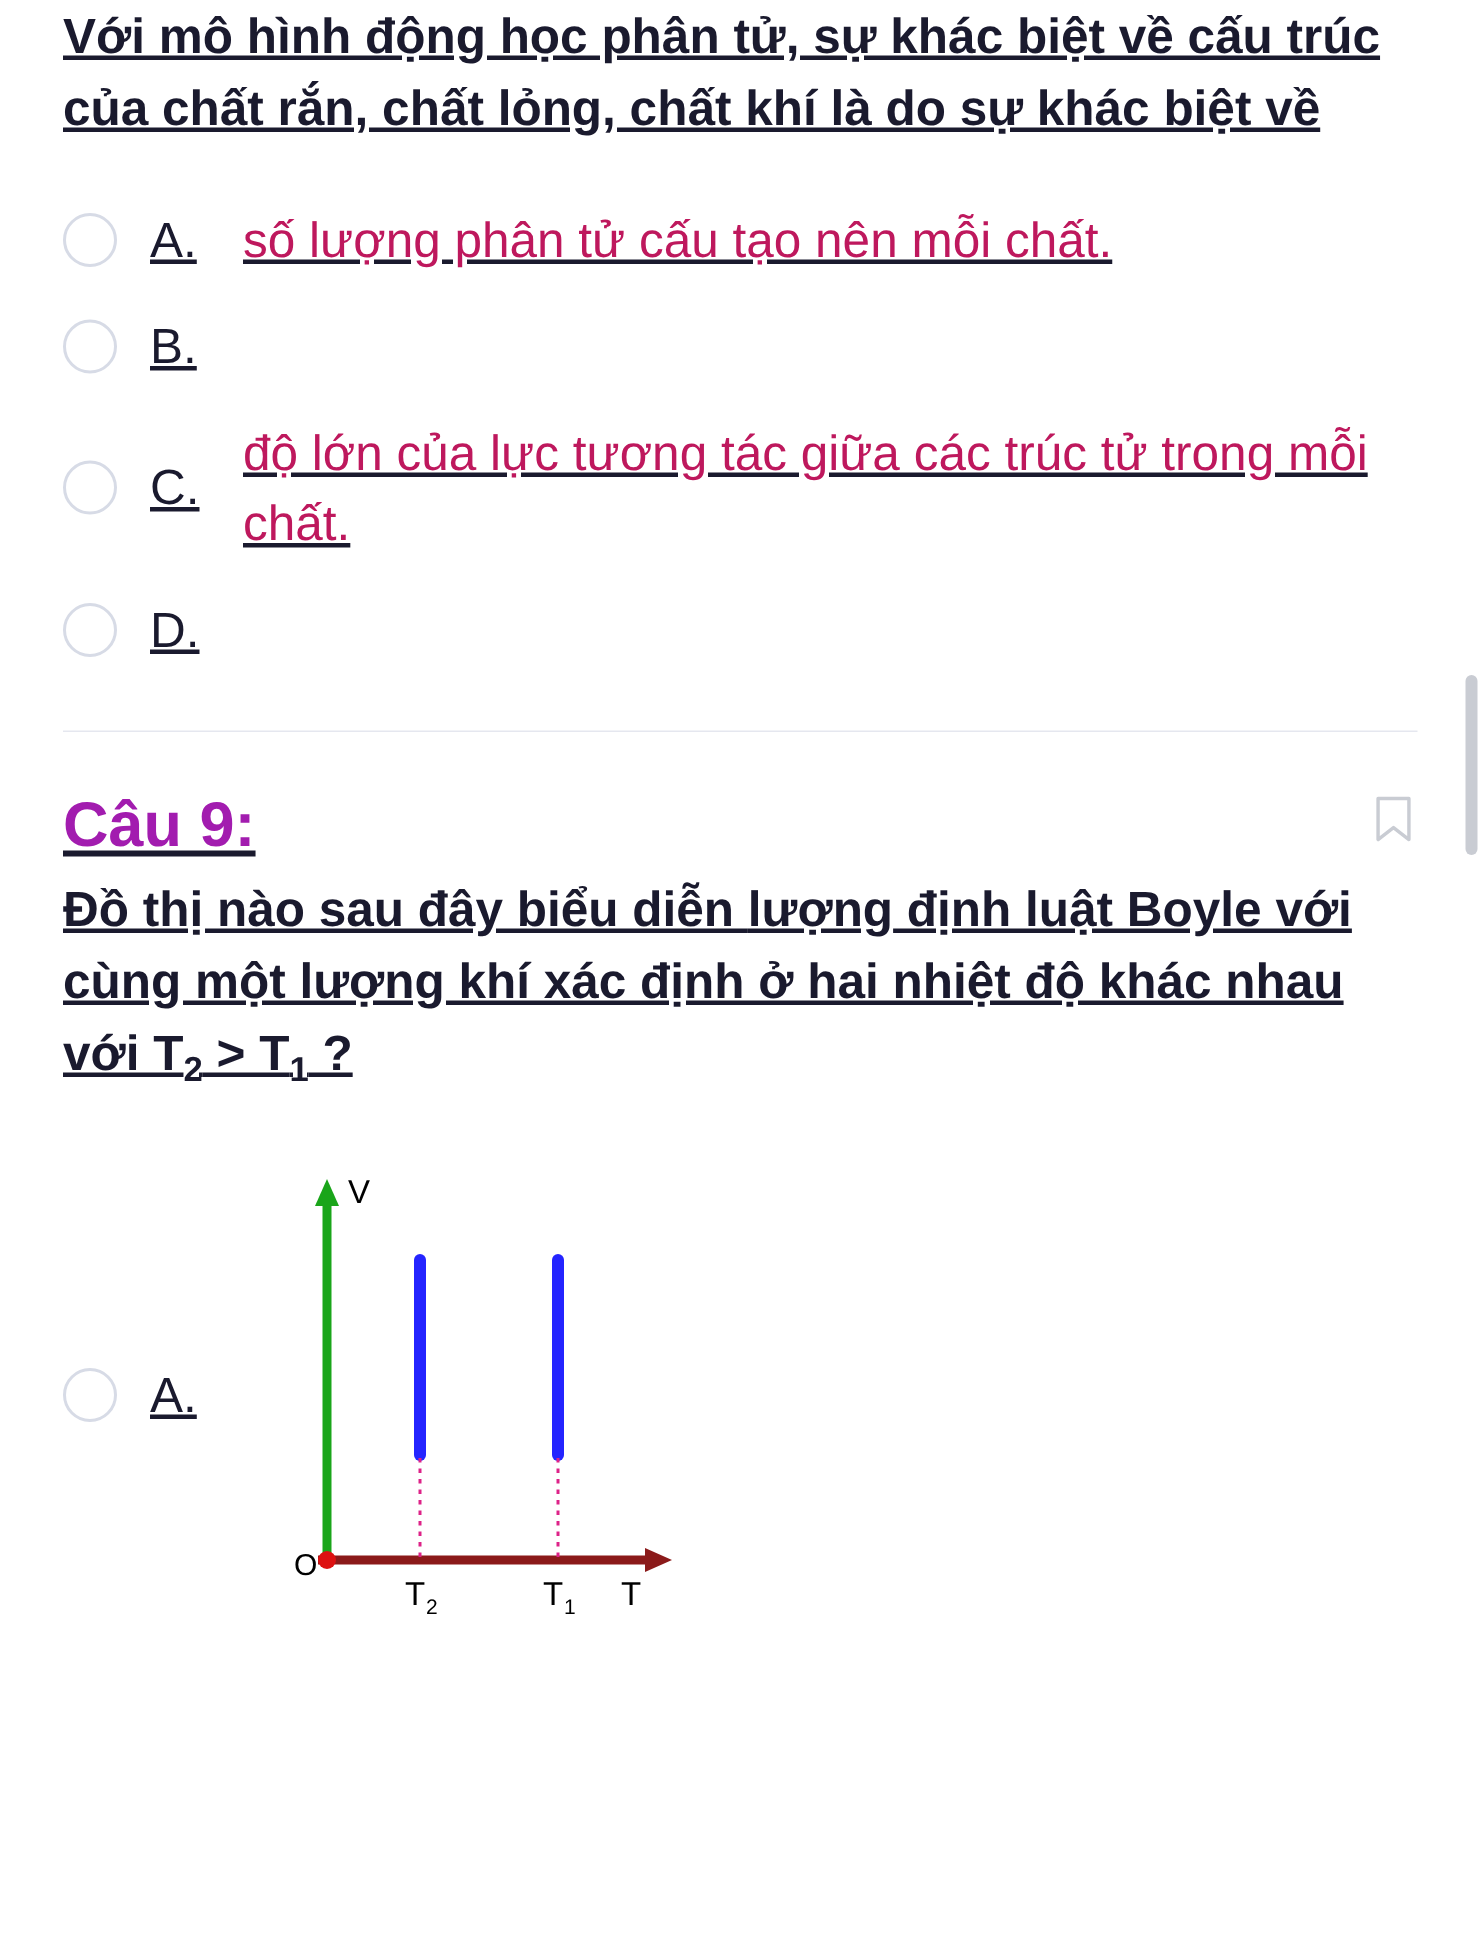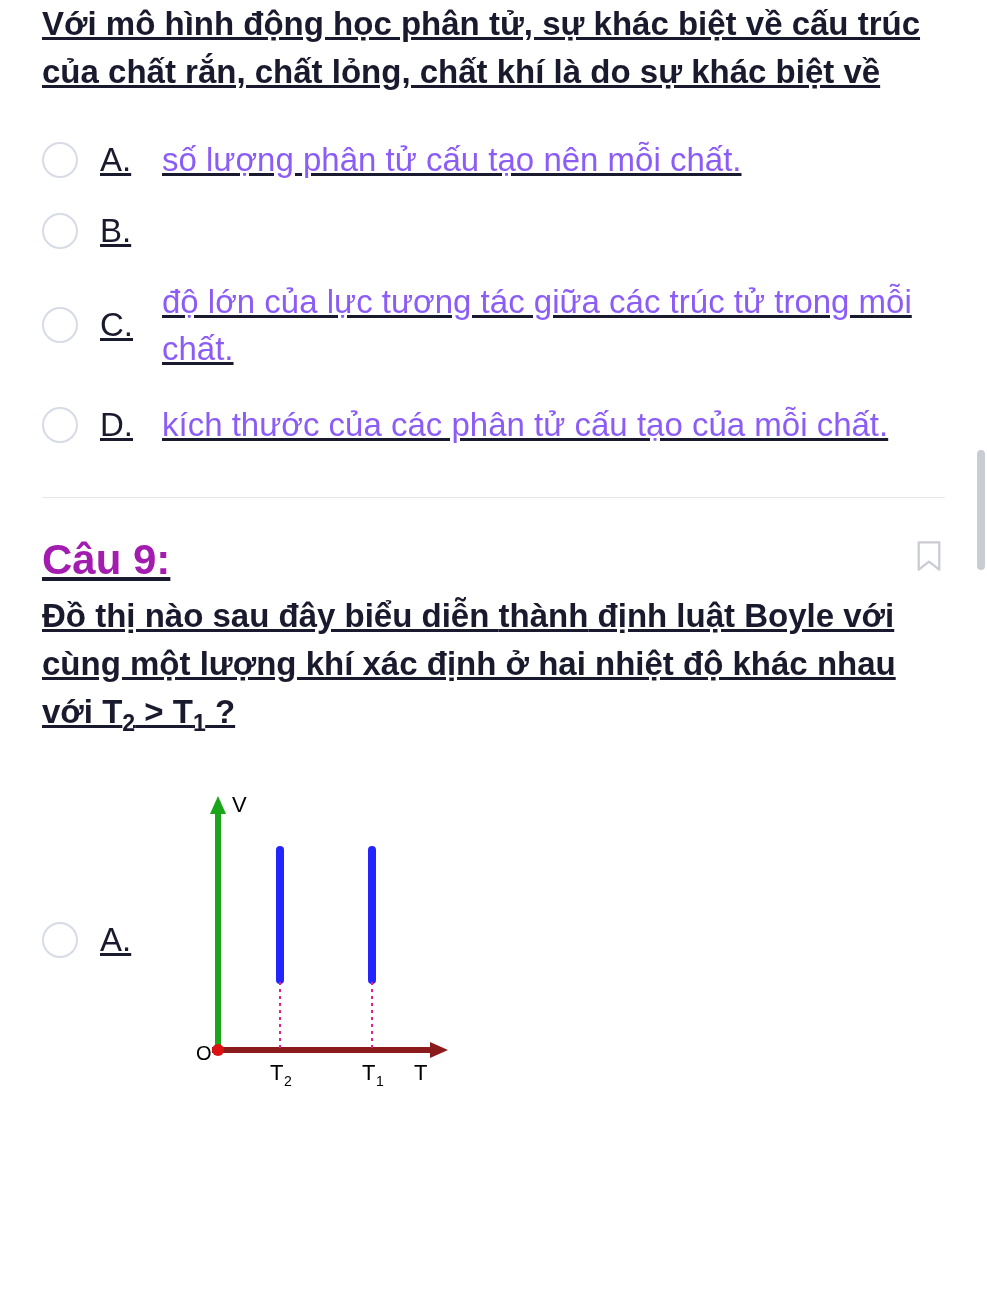--- a/index.html
+++ b/index.html
@@ -40,21 +40,21 @@
     cursor: pointer;
   }
   .opt-letter {
     font-size: 33px;
     color: #1a1a2e;
     flex-shrink: 0;
     min-width: 40px;
   }
   .opt-text {
     font-size: 33px;
-    color: #8b5cf6;
+    color: #be185d;
     line-height: 1.45;
   }
   .divider {
     border: none;
     border-top: 1px solid #e5e7ef;
     margin: 48px 0 38px 0;
   }
   .q-header {
     display: flex;
     align-items: flex-start;
@@ -121,36 +121,35 @@
       <div class="opt-letter">B.</div>
     </div>
     <div class="option-row">
       <div class="radio"></div>
       <div class="opt-letter">C.</div>
       <div class="opt-text">độ lớn của lực tương tác giữa các trúc tử trong mỗi chất.</div>
     </div>
     <div class="option-row">
       <div class="radio"></div>
       <div class="opt-letter">D.</div>
-      <div class="opt-text">kích thước của các phân tử cấu tạo của mỗi chất.</div>
     </div>
   </div>
 
   <hr class="divider">
 
   <div class="q-header">
     <div class="q-number">Câu 9:</div>
     <div class="bookmark">
       <svg viewBox="0 0 24 28" width="28" height="32">
         <path d="M3 2 h18 v24 l-9 -7 l-9 7 z" fill="none" stroke="#c9ccd3" stroke-width="2" stroke-linejoin="round"></path>
       </svg>
     </div>
   </div>
 
-  <div class="q9-text" id="q9stem">Đồ thị nào sau đây biểu diễn <b>thành</b> định luật Boyle với cùng một lượng khí xác định ở hai nhiệt độ khác nhau với T<sub>2</sub> &gt; T<sub>1</sub> ?</div>
+  <div class="q9-text" id="q9stem">Đồ thị nào sau đây biểu diễn <b>lượng</b> định luật Boyle với cùng một lượng khí xác định ở hai nhiệt độ khác nhau với T<sub>2</sub> &gt; T<sub>1</sub> ?</div>
 
   <div class="graph-option">
     <div class="radio"></div>
     <div class="opt-letter">A.</div>
     <div class="graph-box">
       <svg viewBox="0 0 280 300" width="280" height="300">
 
         <line x1="36" y1="260" x2="36" y2="18" stroke="#1aa51a" stroke-width="6"></line>
         <polygon points="36,6 28,24 44,24" fill="#1aa51a"></polygon>
 

